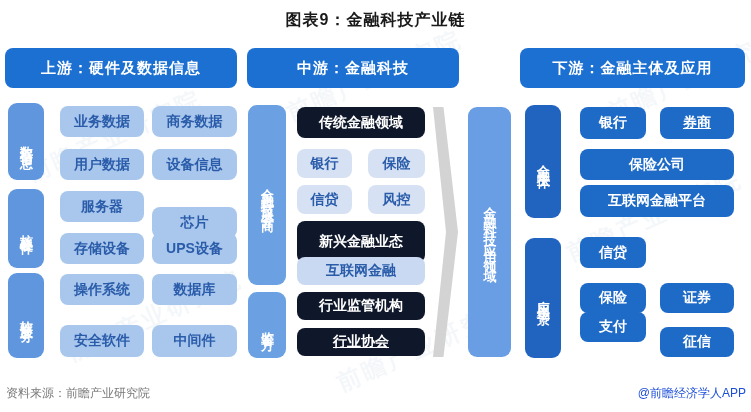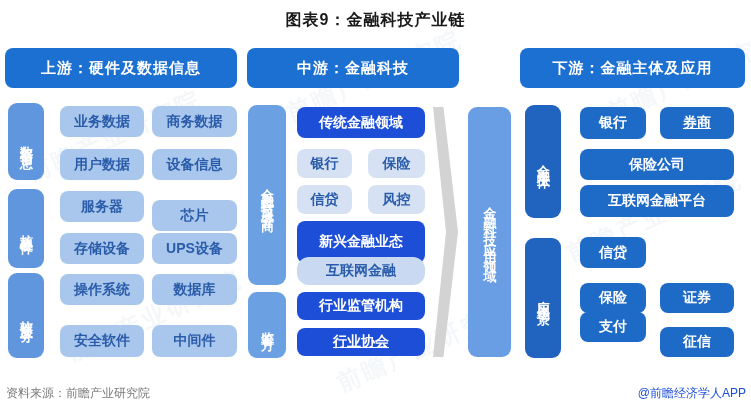--- a/index.html
+++ b/index.html
@@ -28,21 +28,21 @@
   .v-mid{background:#6ba1e2;width:38px;letter-spacing:5px;}
   .v-right{background:#2164bf;width:36px;letter-spacing:5px;}
   .v-app{background:#699ee4;width:43px;letter-spacing:9px;font-size:13px;}
   .box{
     border-radius:8px;display:flex;align-items:center;justify-content:center;
     font-size:14px;font-weight:bold;
   }
   .litebox{background:#a9c7ec;color:#2a5caa;}
   .midlite{background:#d6e2f4;color:#2a5caa;}
   .midlite2{background:#c8d9f1;color:#2a5caa;}
-  .medbox{background:#1d4ed8;color:#ffffff;}
+  .medbox{background:#0f172a;color:#ffffff;}
   .solidbox{background:#1e6ac7;color:#ffffff;}
   .arrow{
     background:#d3d3d3;
     clip-path:polygon(0% 0%, 42% 0%, 100% 50%, 42% 100%, 0% 100%, 52% 50%);
   }
   .footer{font-size:12px;color:#7a7a7a;}
   .credit{font-size:12px;color:#1d4ed8;}
   .wm{
     color:#9fb4cc;opacity:0.10;font-size:24px;font-weight:bold;
     transform:rotate(-24deg);letter-spacing:3px;white-space:nowrap;
@@ -70,39 +70,39 @@
   <div class="abs vlabel v-left" style="left:8px;top:103px;height:77px;">数据信息</div>
   <div class="abs vlabel v-left" style="left:8px;top:189px;height:79px;">核心硬件</div>
   <div class="abs vlabel v-left" style="left:8px;top:273px;height:85px;">软件服务</div>
 
   <div class="abs box litebox" style="left:60px;top:106px;width:84px;height:31px;">业务数据</div>
   <div class="abs box litebox" style="left:152px;top:106px;width:85px;height:31px;">商务数据</div>
   <div class="abs box litebox" style="left:60px;top:149px;width:84px;height:31px;">用户数据</div>
   <div class="abs box litebox" style="left:152px;top:149px;width:85px;height:31px;">设备信息</div>
 
   <div class="abs box litebox" style="left:60px;top:191px;width:84px;height:31px;">服务器</div>
-  <div class="abs box litebox" style="left:152px;top:200px;width:85px;height:31px;">芯片</div>
+  <div class="abs box litebox" style="left:152px;top:207px;width:85px;height:31px;">芯片</div>
   <div class="abs box litebox" style="left:60px;top:233px;width:84px;height:31px;">存储设备</div>
   <div class="abs box litebox" style="left:152px;top:233px;width:85px;height:31px;">UPS设备</div>
 
   <div class="abs box litebox" style="left:60px;top:274px;width:84px;height:31px;">操作系统</div>
   <div class="abs box litebox" style="left:152px;top:274px;width:85px;height:31px;border-radius:7px;">数据库</div>
   <div class="abs box litebox" style="left:60px;top:325px;width:84px;height:32px;">安全软件</div>
   <div class="abs box litebox" style="left:152px;top:325px;width:85px;height:32px;">中间件</div>
 
   <div class="abs vlabel v-mid" style="left:248px;top:105px;height:180px;">金融科技服务商</div>
   <div class="abs vlabel v-mid" style="left:248px;top:292px;height:66px;letter-spacing:3px;">监管方</div>
 
   <div class="abs box medbox" style="left:297px;top:107px;width:128px;height:31px;">传统金融领域</div>
   <div class="abs box midlite" style="left:297px;top:149px;width:55px;height:29px;">银行</div>
   <div class="abs box midlite" style="left:368px;top:149px;width:57px;height:29px;">保险</div>
   <div class="abs box midlite" style="left:297px;top:185px;width:55px;height:29px;">信贷</div>
   <div class="abs box midlite" style="left:368px;top:185px;width:57px;height:29px;">风控</div>
   <div class="abs box medbox" style="left:297px;top:221px;width:128px;height:42px;">新兴金融业态</div>
-  <div class="abs box midlite2" style="left:297px;top:257px;width:128px;height:28px;border-radius:12px;">互联网金融</div>
+  <div class="abs box midlite2" style="left:297px;top:257px;width:128px;height:28px;">互联网金融</div>
   <div class="abs box medbox" style="left:297px;top:292px;width:128px;height:28px;">行业监管机构</div>
   <div class="abs box medbox" style="left:297px;top:328px;width:128px;height:28px;text-decoration:underline;">行业协会</div>
 
   <div class="abs arrow" style="left:433px;top:107px;width:25px;height:250px;"></div>
   <div class="abs vlabel v-app" style="left:468px;top:107px;height:250px;">金融科技应用领域</div>
 
   <div class="abs vlabel v-right" style="left:525px;top:105px;height:113px;letter-spacing:4px;">金融主体</div>
   <div class="abs vlabel v-right" style="left:525px;top:238px;height:120px;letter-spacing:4px;">应用场景</div>
 
   <div class="abs box solidbox" style="left:580px;top:107px;width:66px;height:32px;">银行</div>

